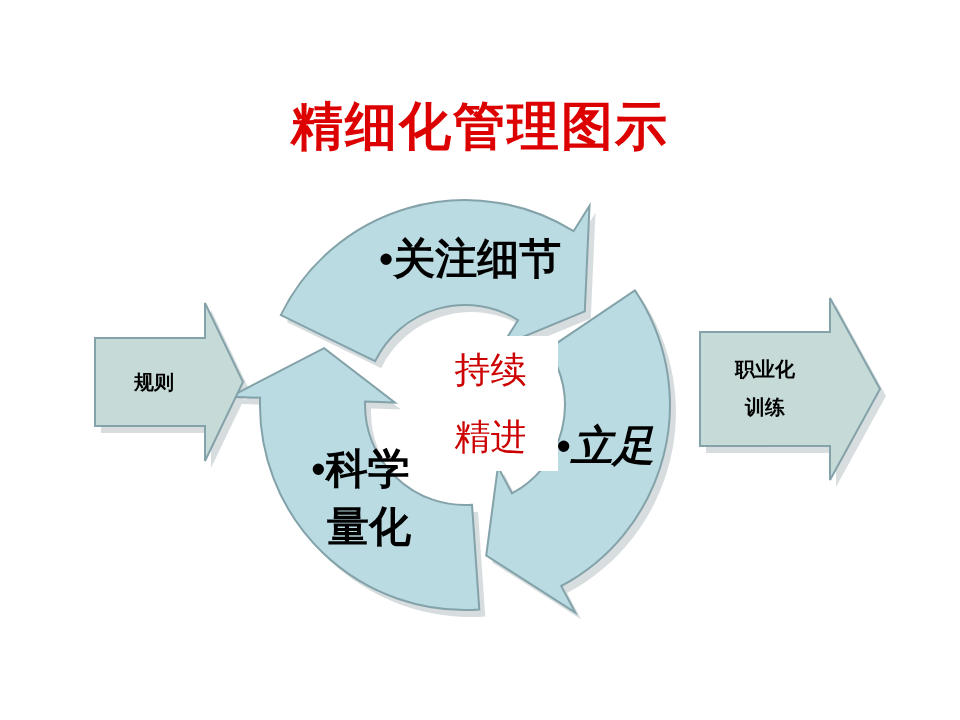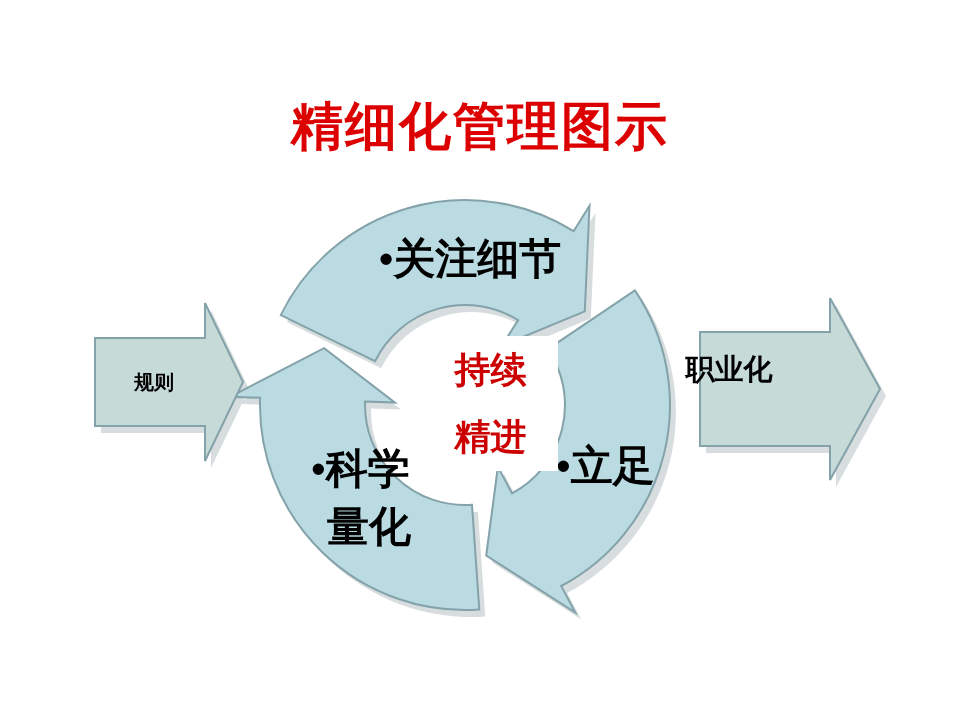--- a/index.html
+++ b/index.html
@@ -23,43 +23,43 @@
   .cycle-label{
     position:absolute;
     color:#000000;
     font-weight:600;
     font-size:42px;
     line-height:58px;
     white-space:nowrap;
   }
   #label-top{left:300px;top:222px;width:340px;text-align:center;margin-top:8px;}
   #label-bottom-left{left:295px;top:440px;margin-left:16px;}
-  #label-right{left:556px;top:440px;line-height:52px;}
+  #label-right{left:556px;top:420px;line-height:52px;font-style:italic;}
   .second-line{padding-left:16px;}
   #center-box{
     position:absolute;
     left:423px;top:336px;width:135px;height:135px;
     background:#ffffff;
     display:flex;flex-direction:column;justify-content:space-around;align-items:center;
     text-align:center;
   }
   .center-line{
     color:#cc0000;
-    font-weight:bold;
+    font-weight:normal;
     font-size:36px;
     line-height:40px;
   }
   .block-arrow-label{
     position:absolute;
     color:#000000;
     font-weight:600;
     text-align:center;
   }
   #left-arrow-label{left:98px;top:362px;width:112px;font-size:20px;line-height:40px;}
-  #right-arrow-label{left:664px;top:350px;width:130px;font-size:29px;line-height:38px;}
+  #right-arrow-label{left:700px;top:350px;width:130px;font-size:20px;line-height:38px;}
 </style>
 </head>
 <body>
 
 <div id="slide">
 
   <svg id="diagram-svg" width="960" height="720" viewBox="0 0 960 720">
 
     <g transform="translate(6,7)" opacity="0.45" fill="#a8b6b8">
       <path d="M280.8,315.1 A205,205 0 0 1 573.6,231.2 L589.5,205.7 L584.8,311.4 L502.1,345.6 L518,320.2 A100,100 0 0 0 375.1,361.2 Z"></path>
@@ -93,15 +93,16 @@
 
   <div id="center-box">
     <div class="center-line">持续</div>
     <div class="center-line">精进</div>
   </div>
 
   <div id="left-arrow-label" class="block-arrow-label">规则</div>
 
   <div id="right-arrow-label" class="block-arrow-label">
     <div>职业化</div>
+    <div>训练</div>
   </div>
 
 </div>
 
 </body></html>

